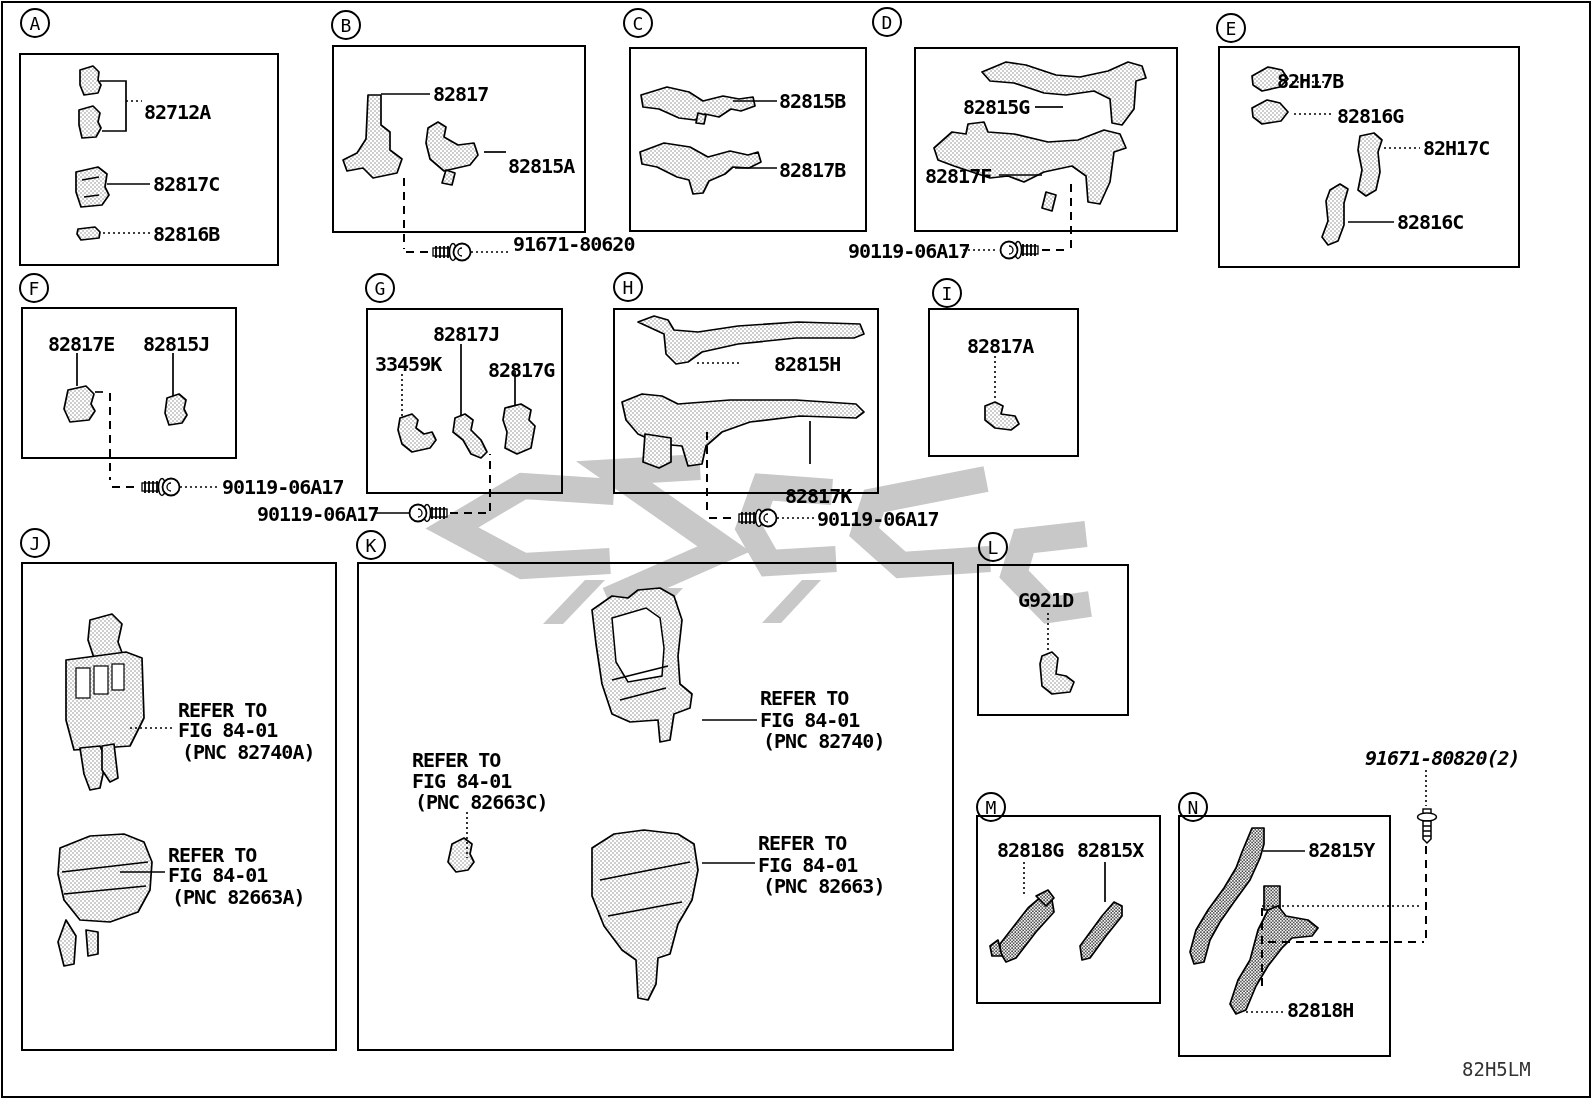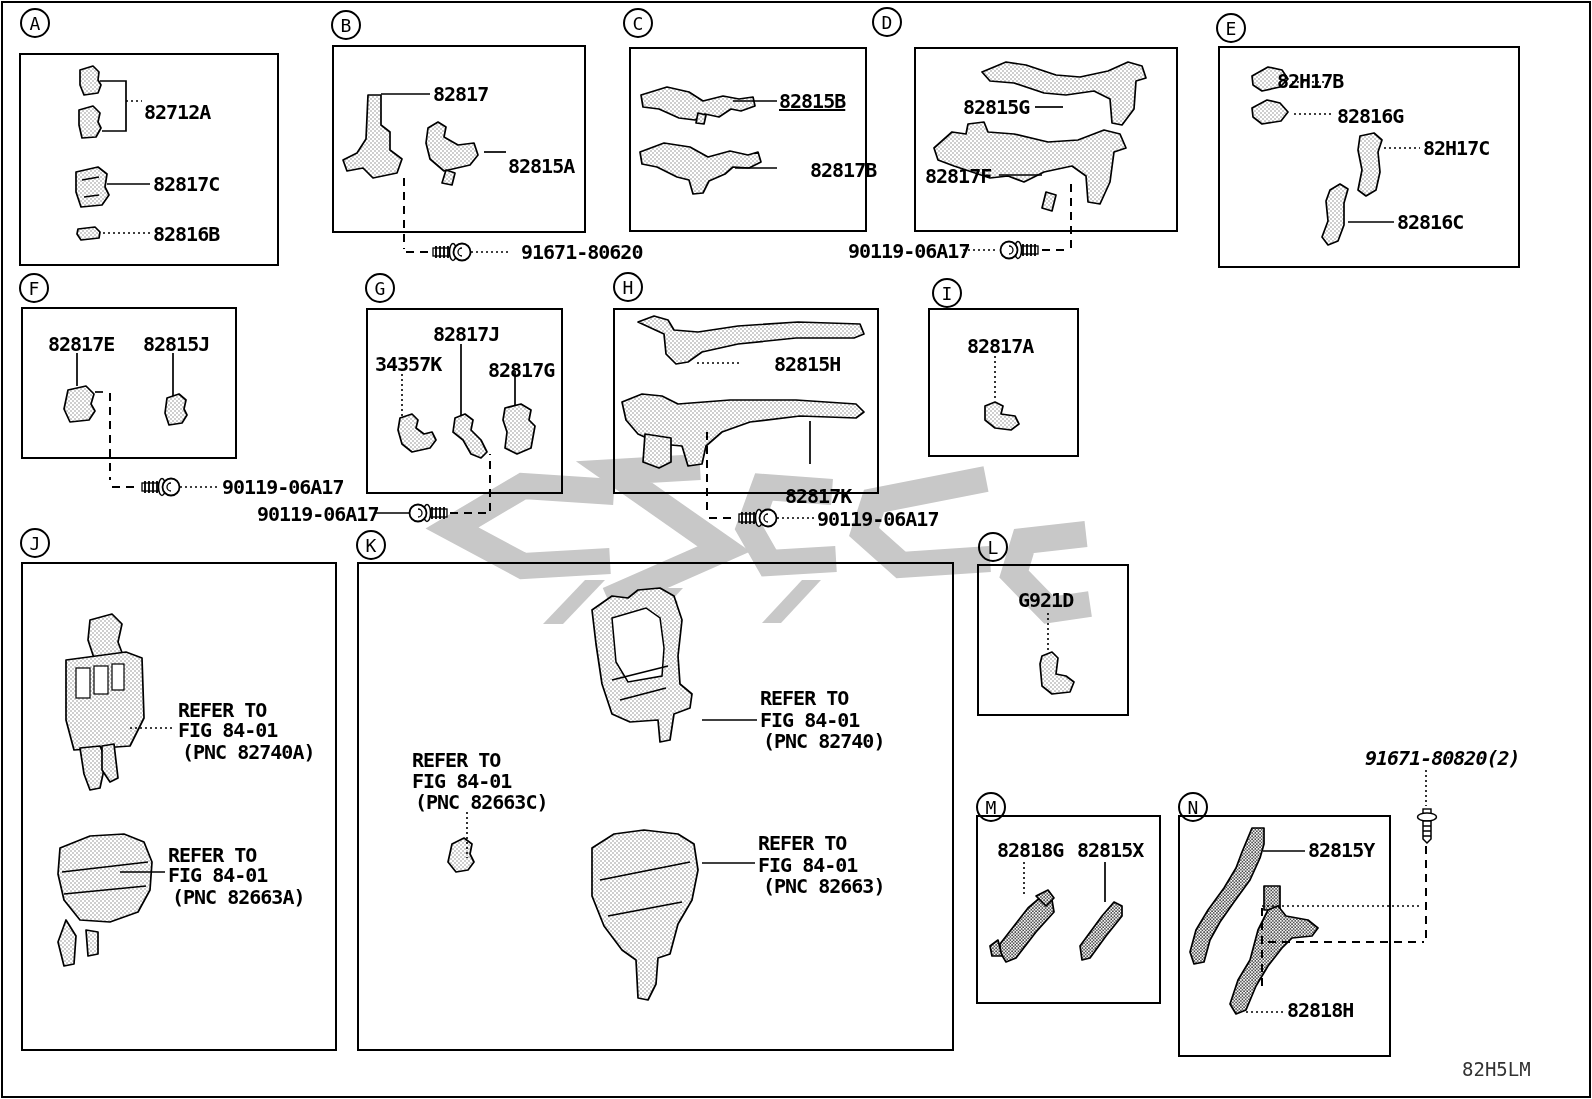--- a/index.html
+++ b/index.html
@@ -278,40 +278,40 @@
   <div class="circ" style="left:1178px;top:792px;">
       <span>N</span>
     </div>
 
   <div class="pn" style="left:144px;top:92px;margin-top:10px;">82712A</div>
   <div class="pn" style="left:153px;top:174px;">82817C</div>
   <div class="pn" style="left:153px;top:224px;">82816B</div>
 
   <div class="pn" style="left:433px;top:84px;">82817</div>
   <div class="pn" style="left:508px;top:156px;">82815A</div>
-  <div class="pn" style="left:513px;top:242px;margin-left:8px;">91671-80620</div>
-
-  <div class="pn" style="left:779px;top:91px;text-decoration:underline;">82815B</div>
-  <div class="pn" style="left:779px;top:160px;margin-left:31px;">82817B</div>
+  <div class="pn" style="left:513px;top:234px;">91671-80620</div>
+
+  <div class="pn" style="left:779px;top:91px;">82815B</div>
+  <div class="pn" style="left:779px;top:160px;">82817B</div>
 
   <div class="pn" style="left:963px;top:97px;">82815G</div>
   <div class="pn" style="left:925px;top:166px;">82817F</div>
   <div class="pn" style="left:848px;top:241px;">90119-06A17</div>
 
   <div class="pn" style="left:1277px;top:71px;">82H17B</div>
   <div class="pn" style="left:1337px;top:106px;">82816G</div>
   <div class="pn" style="left:1423px;top:138px;">82H17C</div>
   <div class="pn" style="left:1397px;top:212px;">82816C</div>
 
   <div class="pn" style="left:48px;top:334px;">82817E</div>
   <div class="pn" style="left:143px;top:334px;">82815J</div>
   <div class="pn" style="left:222px;top:477px;">90119-06A17</div>
 
   <div class="pn" style="left:433px;top:324px;">82817J</div>
-  <div class="pn" style="left:375px;top:354px;">34357K</div>
+  <div class="pn" style="left:375px;top:354px;">33459K</div>
   <div class="pn" style="left:488px;top:360px;">82817G</div>
   <div class="pn" style="left:257px;top:504px;">90119-06A17</div>
 
   <div class="pn" style="left:742px;top:354px;margin-left:32px;">82815H</div>
   <div class="pn" style="left:785px;top:486px;">82817K</div>
   <div class="pn" style="left:817px;top:509px;">90119-06A17</div>
 
   <div class="pn" style="left:967px;top:336px;">82817A</div>
 
   <div class="pn" style="left:178px;top:700px;">REFER TO</div>

